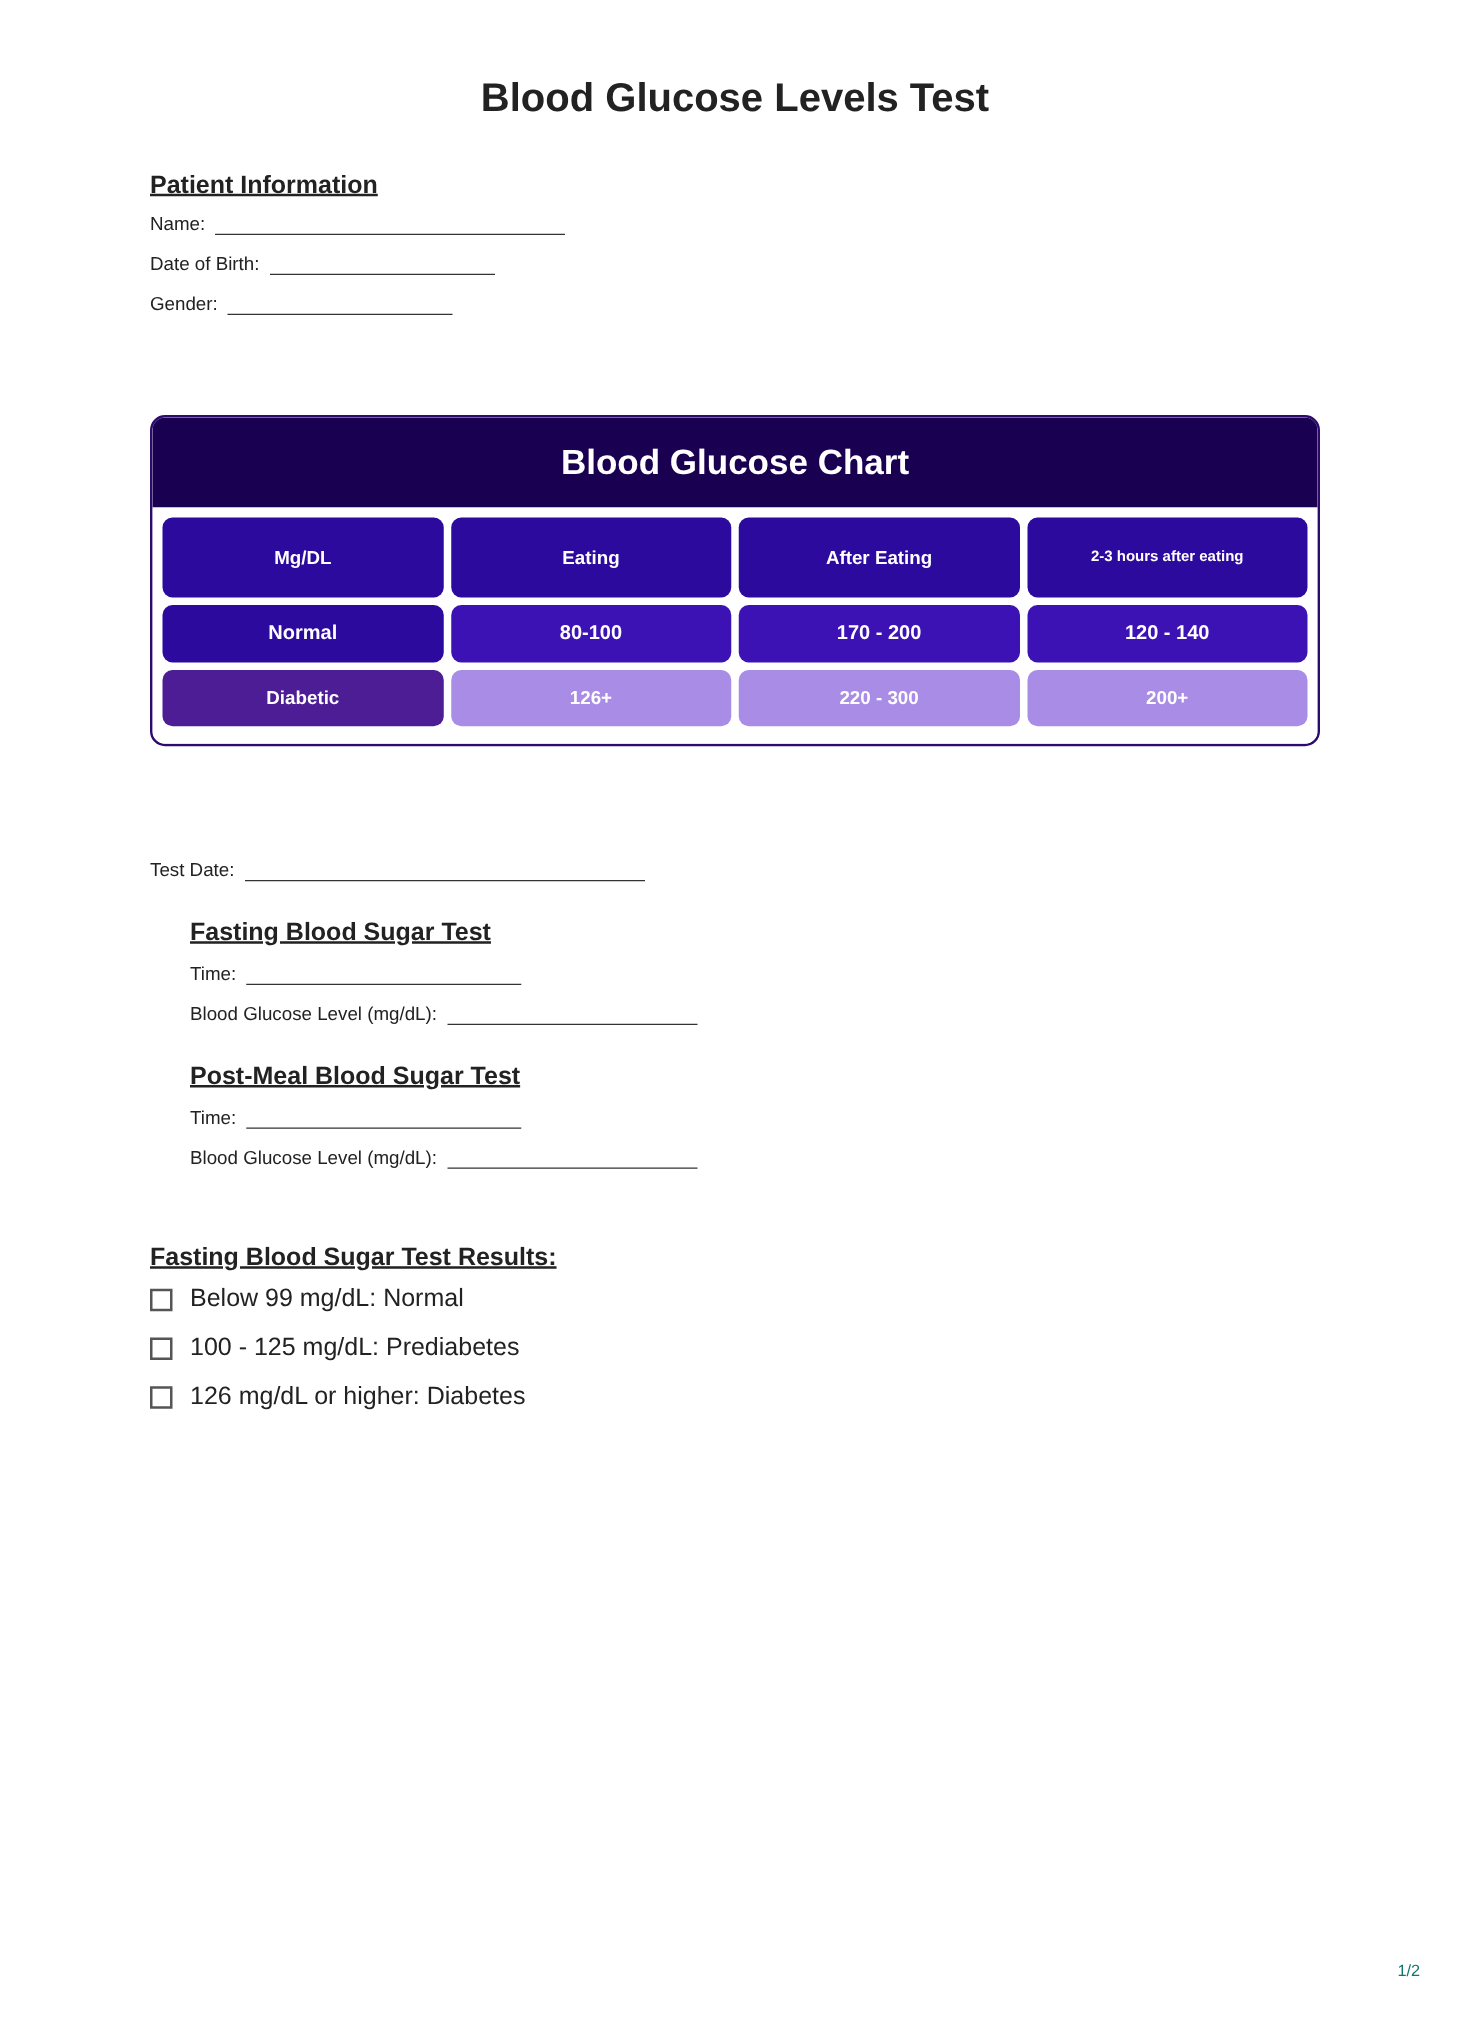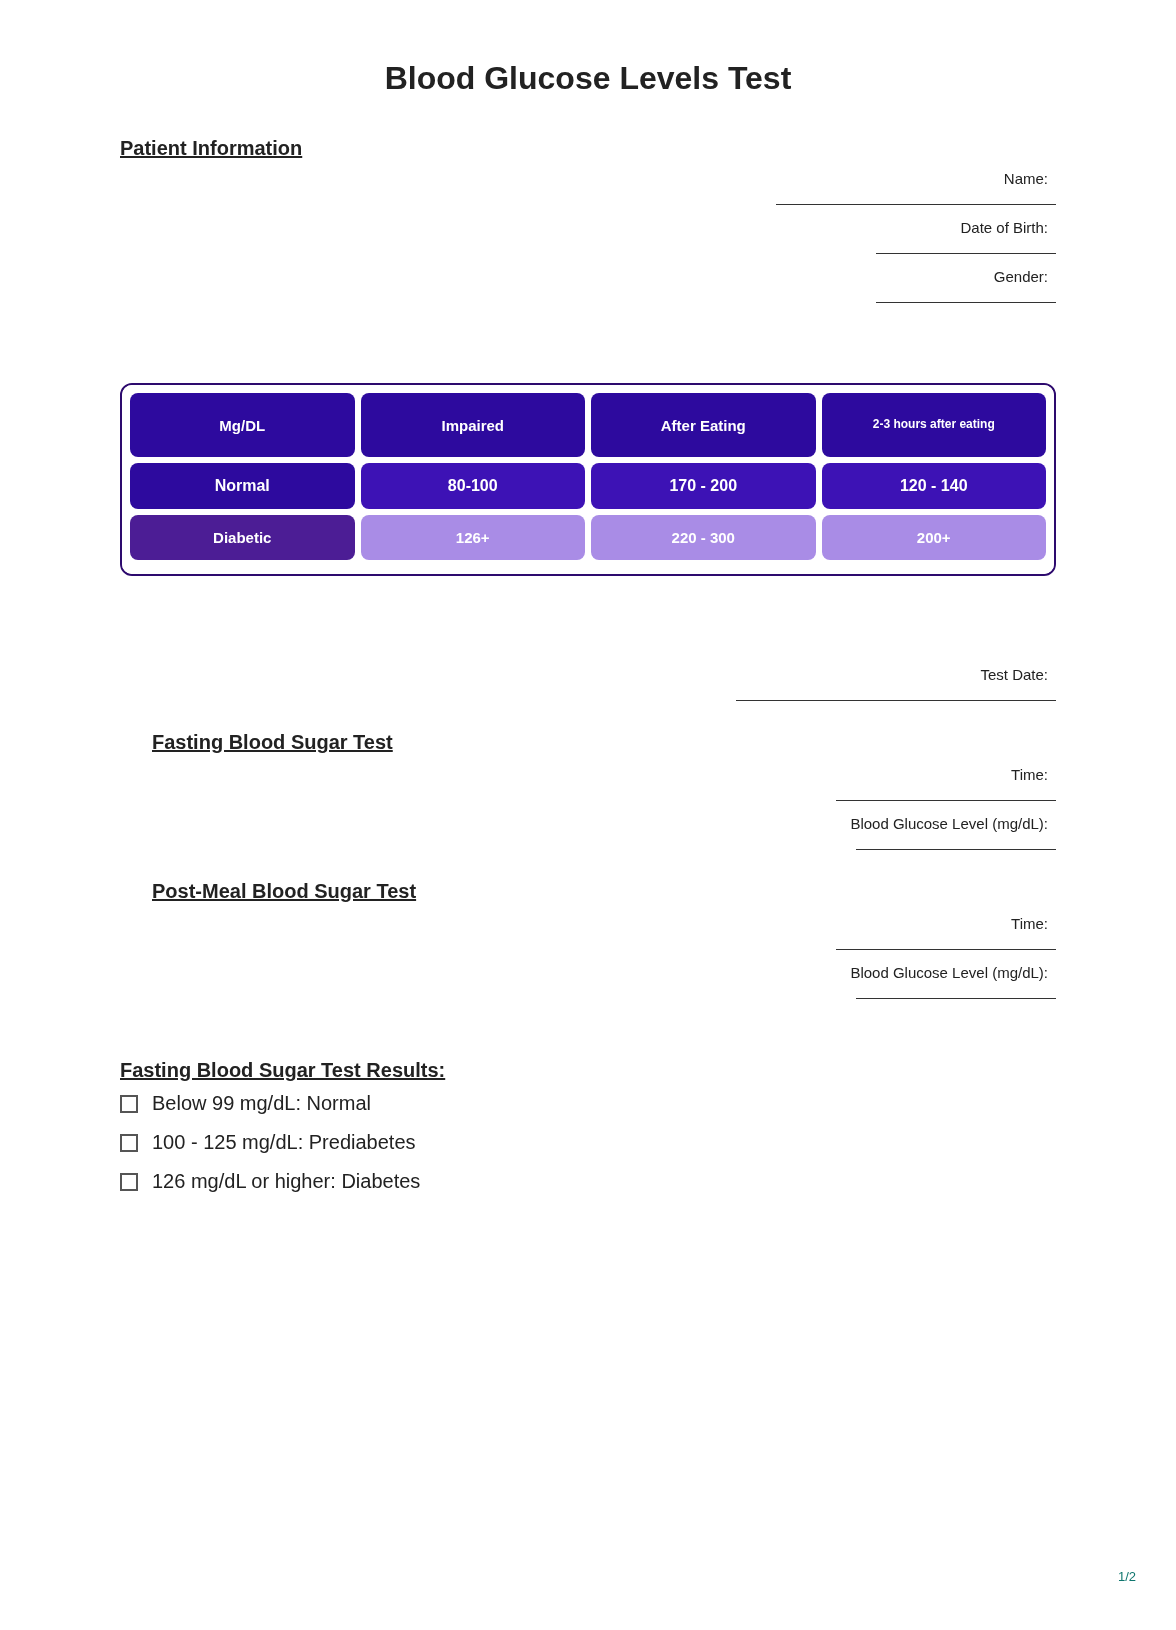--- a/index.html
+++ b/index.html
@@ -28,21 +28,20 @@
 
     .patient-info {
       margin-bottom: 50px;
     }
 
     .field-row {
       margin-bottom: 14px;
       font-size: 15px;
       display: flex;
       align-items: flex-end;
-      flex-direction: column;
     }
 
     .field-label {
       margin-right: 8px;
       white-space: nowrap;
     }
 
     .underline {
       border-bottom: 1.5px solid #333;
       display: inline-block;
@@ -166,28 +165,29 @@
   </div>
   <div class="field-row">
     <span class="field-label">Gender:</span>
     <span class="underline underline-medium">&nbsp;</span>
   </div>
 </div>
 
 <div class="spacer"></div>
 
 <div class="chart-container">
+  <div class="chart-header">Blood Glucose Chart</div>
   <div class="chart-body">
 
     <div class="chart-row">
       <div class="chart-cell cell-header">
         <span>Mg/DL</span>
       </div>
       <div class="chart-cell cell-header">
-        <span>Impaired</span>
+        <span>Eating</span>
       </div>
       <div class="chart-cell cell-header">
         <span>After Eating</span>
       </div>
       <div class="chart-cell cell-header">
         <span class="cell-header-small">2-3 hours after eating</span>
       </div>
     </div>
 
     <div class="chart-row">

